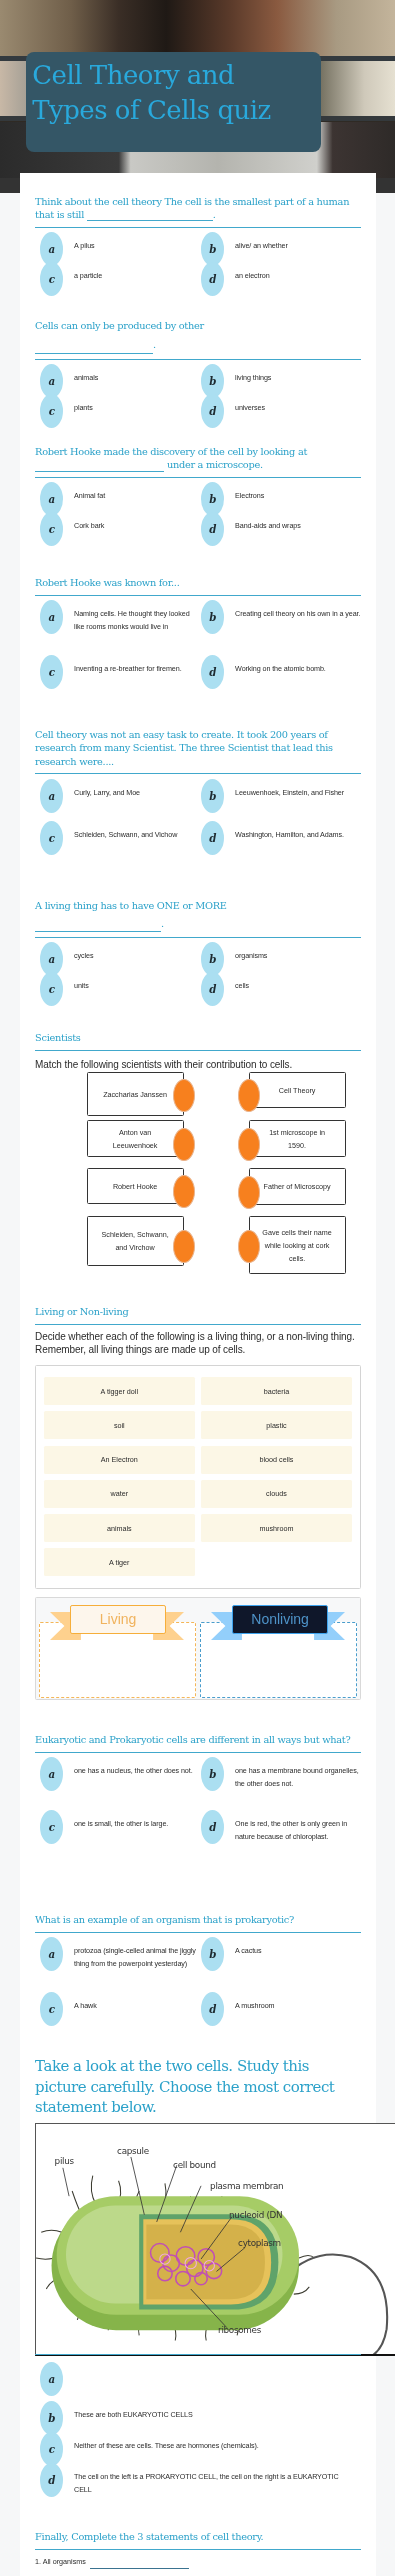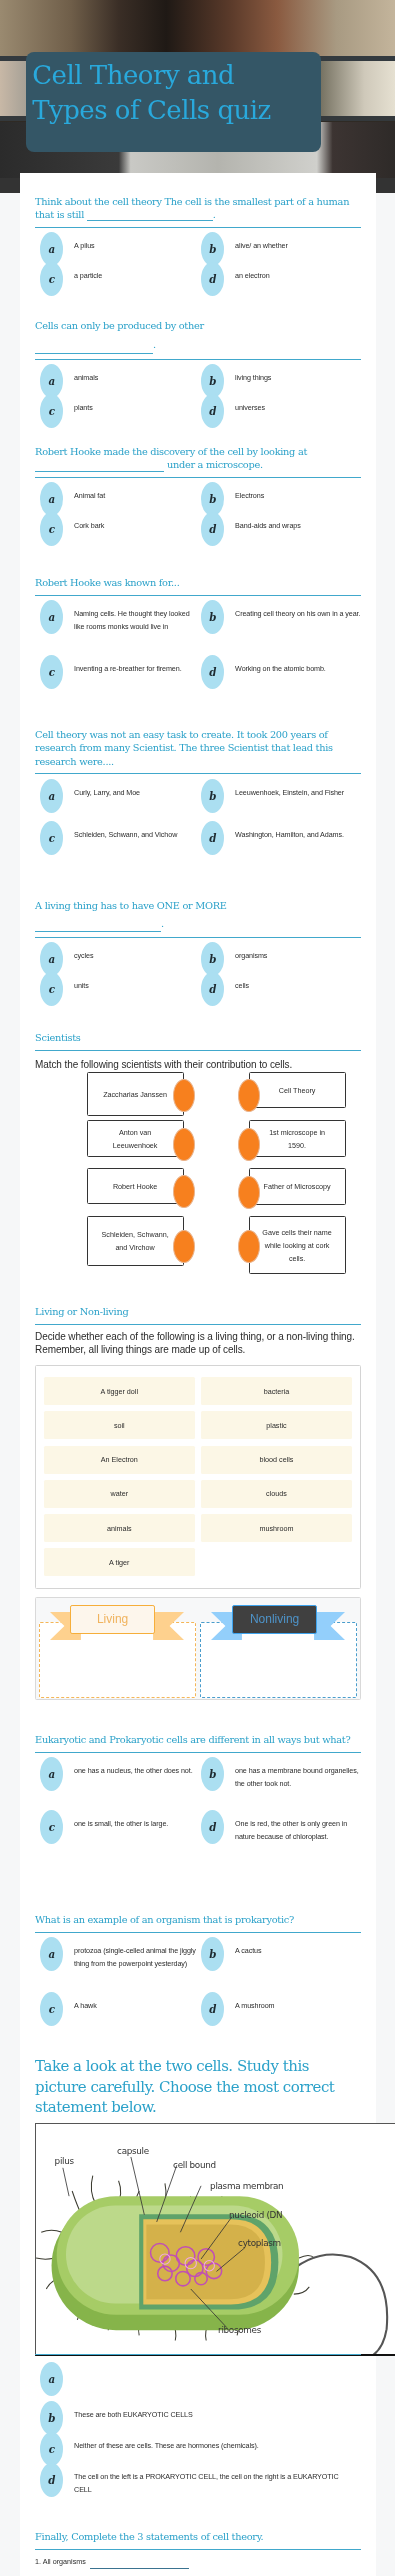--- a/index.html
+++ b/index.html
@@ -41,22 +41,22 @@
     font-family: "Liberation Sans", sans-serif; font-size: 7.2px; color: #2b2b2b; line-height: 13px; padding: 0 11.3px; }
   .dot { position: absolute; width: 22px; height: 33px; border-radius: 50%; background: #f7801e; border: 0.8px solid #e9b38c; cursor: pointer; }
 
   
   .sort-box { position: absolute; left: 15.5px; width: 326px; border: 0.5px solid #d4d4d4; border-radius: 1.5px; background: #fff; padding: 11.3px 7.7px; }
   .sort-grid { display: grid; grid-template-columns: 151px 151px; column-gap: 6.2px; row-gap: 6.2px; }
   .chip { height: 28px; background: #fcf7e6; border-radius: 1.5px; display: flex; align-items: center; justify-content: center; font-family: "Liberation Sans", sans-serif; font-size: 7.2px; color: #2b2b2b; cursor: grab; }
   .bins { position: absolute; left: 15.5px; width: 326px; height: 103px; border: 0.5px solid #d9d9d9; border-radius: 1.5px; background: #f7f8f9; }
   .bin { position: absolute; top: 24px; width: 157px; height: 76px; border: 0.8px dashed; border-radius: 1.5px; background: #fff; }
   .ribbon-tail { position: absolute; top: 14px; width: 134px; height: 28px; }
-  .ribbon-label { position: absolute; top: 6.7px; width: 85px; height: 29px; border: 1px solid; border-radius: 2.1px; display: flex; align-items: center; justify-content: center;
-    font-family: "Liberation Sans", sans-serif; font-size: 12px; }
+  .ribbon-label { position: absolute; top: 6.7px; width: 96px; height: 29px; border: 1px solid; border-radius: 2.1px; display: flex; align-items: center; justify-content: center;
+    font-family: "Liberation Sans", sans-serif; font-size: 14px; }
 
   
   .pic { position: absolute; left: 15.5px; width: 361px; height: 233px; border: 1px solid #555; border-bottom: 2.1px solid #111; background: #fff; overflow: hidden; }
   .pic-label { position: absolute; font-family: "DejaVu Sans", sans-serif; font-size: 8.8px; color: #333; letter-spacing: -0.3px; white-space: nowrap; }
 
   
   .fill-row { display: flex; align-items: flex-start; font-family: "Liberation Sans", sans-serif; font-size: 7.2px; color: #2b2b2b; height: 28px; }
   .fill-input { display: inline-block; border: none; border-bottom: 0.8px solid #3b7390; height: 12.4px; margin-left: 4.1px; margin-top: 0px; background: transparent; }
 </style>
 </head>
@@ -263,33 +263,33 @@
     <div class="bin" style="left:164px;border-color:#4a9dcc"></div>
     <svg class="ribbon-tail" style="left:14.4px" viewBox="0 0 260 54">
       <polygon points="0,0 60,0 60,54 0,54 28,27" fill="#fed18e"></polygon>
       <polygon points="200,0 260,0 232,27 260,54 200,54" fill="#fed18e"></polygon>
     </svg>
     <div class="ribbon-label" style="left:34px;background:#fdf6ec;border-color:#f6ae3a;color:#f0b35e">Living</div>
     <svg class="ribbon-tail" style="left:175px" viewBox="0 0 260 54">
       <polygon points="0,0 60,0 60,54 0,54 28,27" fill="#93cffb"></polygon>
       <polygon points="200,0 260,0 232,27 260,54 200,54" fill="#93cffb"></polygon>
     </svg>
-    <div class="ribbon-label" style="left:196px;background:#404040;border-color:#3fa4ee;color:#4e93c8">Nonliving</div>
+    <div class="ribbon-label" style="left:196px;background:#0f172a;border-color:#3fa4ee;color:#4e93c8">Nonliving</div>
   </div>
 
   <div class="q" style="top:1560px">
     <div class="q-title"> Eukaryotic and Prokaryotic cells are different in all ways but what?</div>
     <div class="opts tall" style="row-gap:1px">
       <div class="opt">
           <span class="badge">a</span>
           <span class="opt-text">one has a nucleus, the other does not.</span>
         </div>
       <div class="opt">
           <span class="badge">b</span>
-          <span class="opt-text">one has a membrane bound organelles, the other took not.</span>
+          <span class="opt-text">one has a membrane bound organelles, the other does not.</span>
         </div>
       <div class="opt">
           <span class="badge">c</span>
           <span class="opt-text">one is small, the other is large.</span>
         </div>
       <div class="opt">
           <span class="badge">d</span>
           <span class="opt-text">One is red, the other is only green in nature because of chloroplast.</span>
         </div>
     </div>

